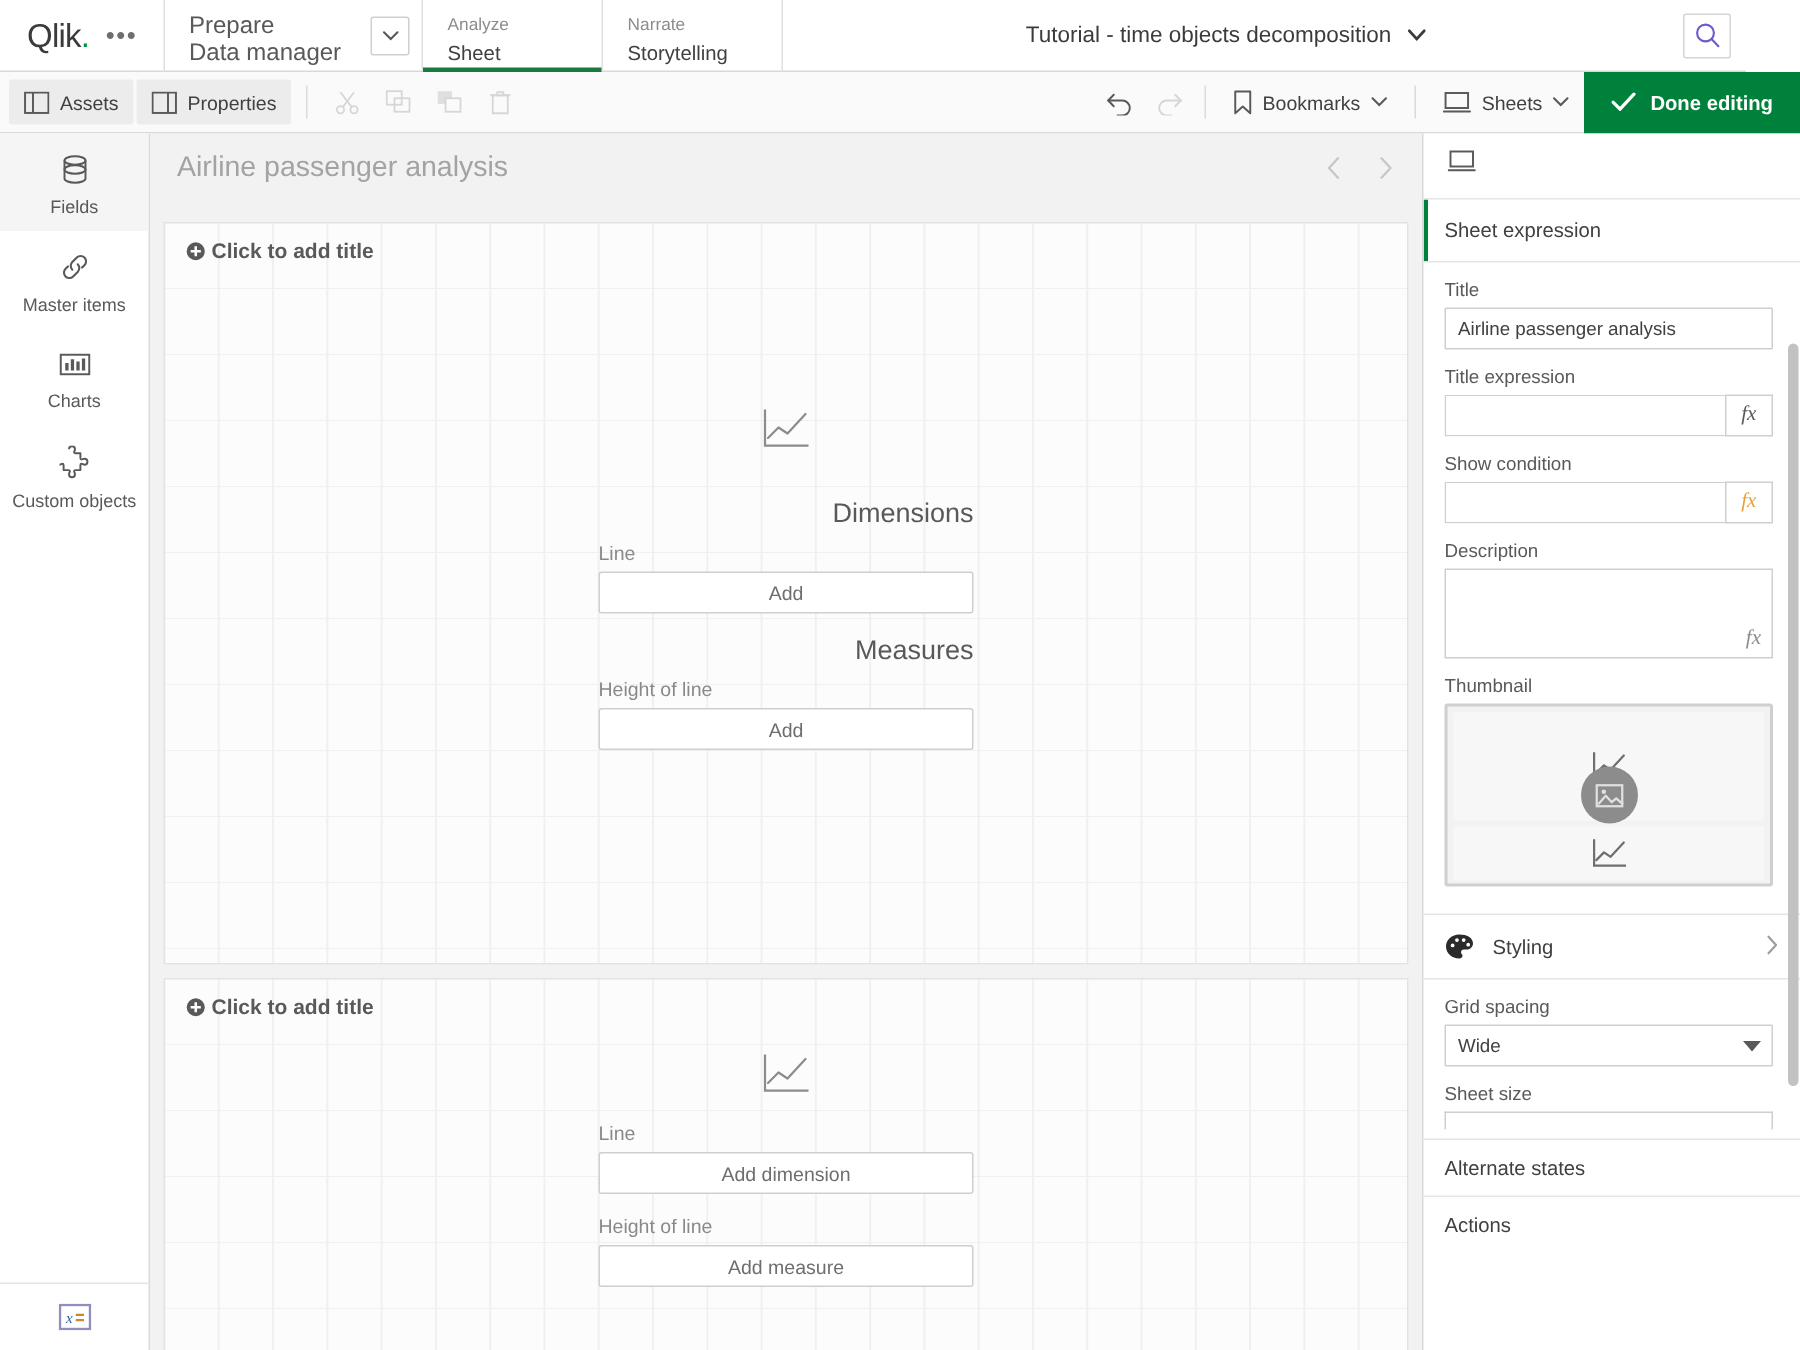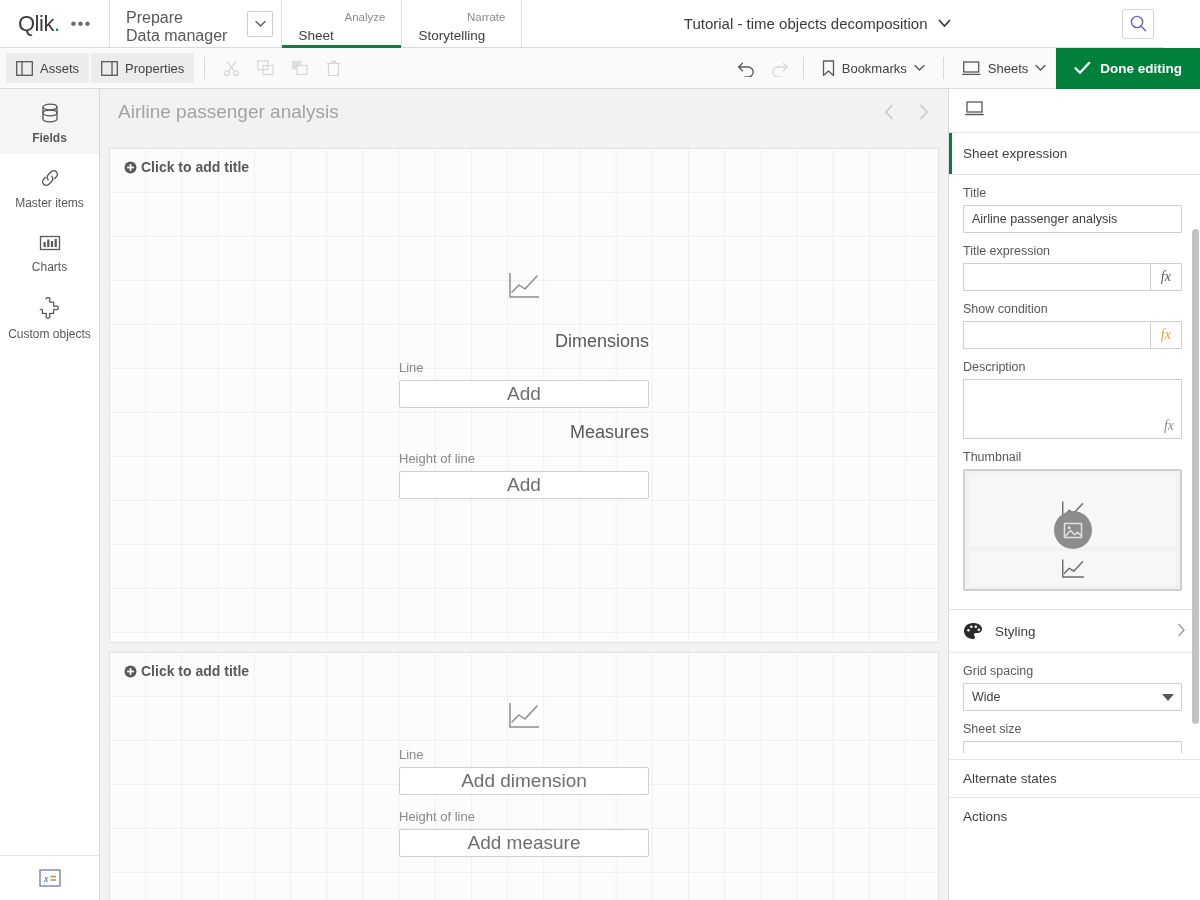--- a/index.html
+++ b/index.html
@@ -25,21 +25,21 @@
     position: relative; line-height: 1; font-family: "Liberation Sans", sans-serif; }
   .qlik-logo .qtail { color: #009845; }
   .dots-btn { color: #6e6e6e; font-size: 17px; letter-spacing: 1px; cursor: pointer;
     padding: 2px 3px; line-height: 1; }
 
   .nav-item {
     position: relative; padding: 8px 16px 0 16px; min-width: 120px;
     display: flex; flex-direction: column; justify-content: center;
     border-right: 1px solid #e0e0e0; cursor: pointer;
   }
-  .nav-item .nav-sub { font-size: 11.5px; color: #8c8c8c; line-height: 15px; text-align: right; }
+  .nav-item .nav-sub { font-size: 11.5px; color: #8c8c8c; line-height: 15px; }
   .nav-item .nav-main { font-size: 13.5px; color: #404040; line-height: 19px; margin-top: 1px; }
   .nav-item.active::after {
     content: ""; position: absolute; left: 0; right: 0; bottom: -1px;
     height: 3px; background: #1a7b40;
   }
   .nav-prepare { display: flex; flex-direction: row; align-items: center;
     border-right: 1px solid #e0e0e0; padding-right: 8px; }
   .prepare-text { padding: 6px 14px 0 16px; }
   .caret-box {
     width: 26px; height: 26px; border: 1px solid #cfcfcf; border-radius: 2px;
@@ -88,21 +88,21 @@
   
   .sidebar {
     position: absolute; top: 89px; left: 0; width: 100px; height: 811px;
     background: #fff; border-right: 1px solid #d9d9d9;
     display: flex; flex-direction: column;
   }
   .sb-item {
     display: flex; flex-direction: column; align-items: center; justify-content: center;
     gap: 7px; height: 65px; cursor: pointer; color: #595959; padding-top: 4px;
   }
-  .sb-item.active { background: #f5f5f5; font-weight: bold; }
+  .sb-item.active { background: #f5f5f5; }
   .sb-label { font-size: 12px; color: #595959; line-height: 14px; }
   .sb-spacer { flex: 1; }
   .sb-bottom {
     border-top: 1px solid #e5e5e5; height: 45px;
     display: flex; align-items: center; justify-content: center; cursor: pointer;
   }
 
   
   .canvas-area {
     position: absolute; top: 89px; left: 100px; width: 848px; height: 811px;
@@ -138,21 +138,21 @@
     position: absolute; left: 0; right: 0;
     display: flex; flex-direction: column; align-items: center;
   }
   .ph-icon { margin-bottom: 26px; }
   .ph-section { font-size: 18px; font-weight: normal; color: #595959; margin-bottom: 8px;
     width: 250px; text-align: right; }
   .ph-label { font-size: 13px; color: #898989; margin-bottom: 5px; width: 250px; text-align: left; }
   .ph-add {
     width: 250px; height: 28px; border: 1px solid #cfcfcf; background: #fff;
     display: flex; align-items: center; justify-content: center;
-    font-size: 19px; color: #6e6e6e; cursor: pointer; border-radius: 2px;
+    font-size: 13px; color: #6e6e6e; cursor: pointer; border-radius: 2px;
     margin-bottom: 14px;
   }
 
   
   .props {
     position: absolute; top: 89px; left: 948px; width: 252px; height: 811px;
     background: #fff; border-left: 1px solid #d9d9d9; overflow: hidden;
   }
   .props-tabbar {
     height: 44px; border-bottom: 1px solid #e5e5e5;

